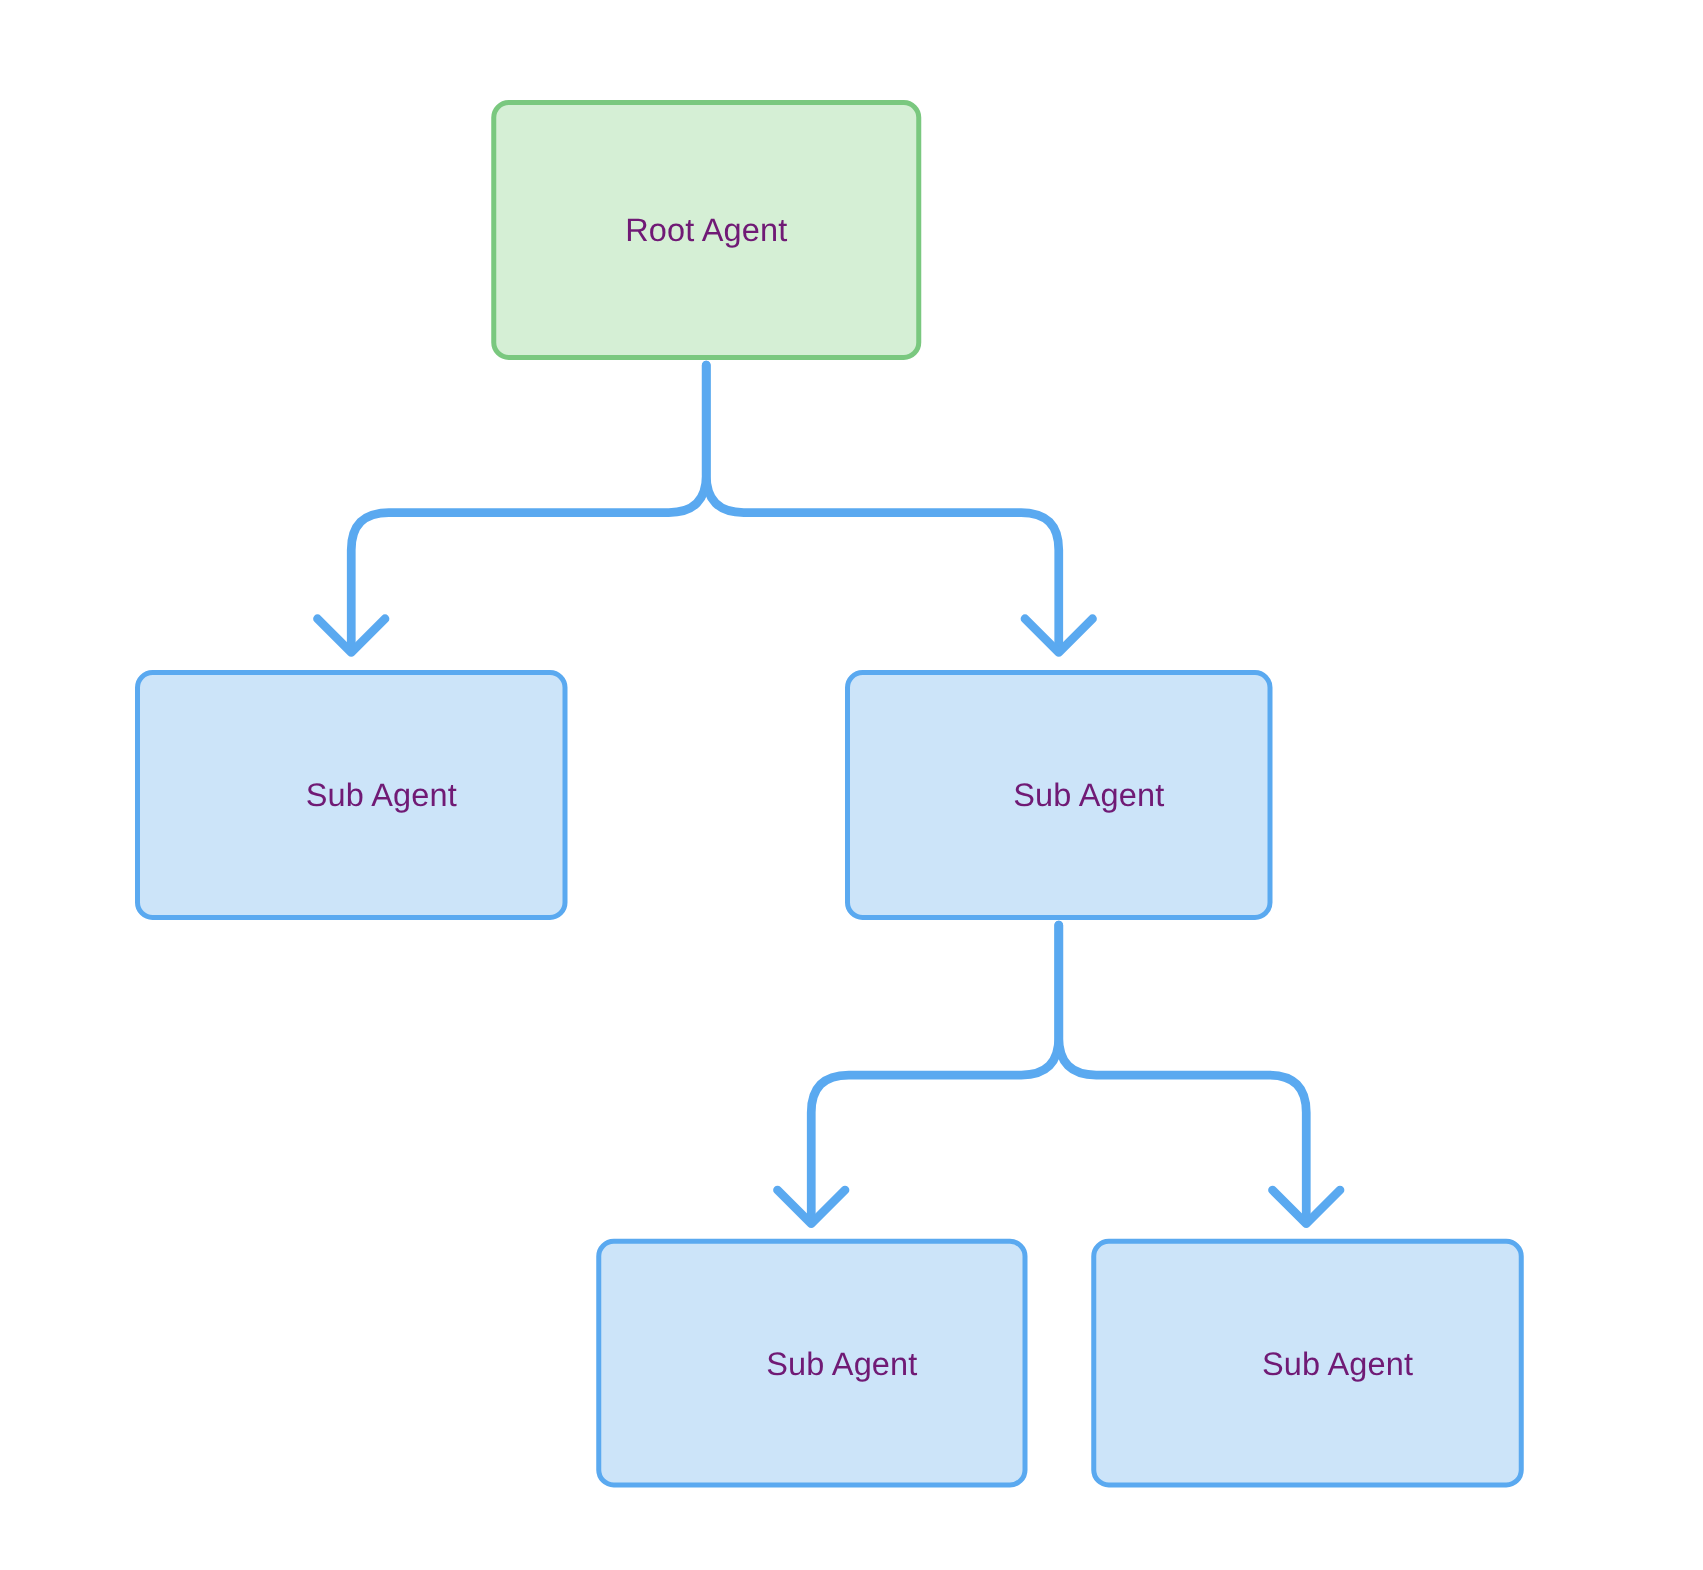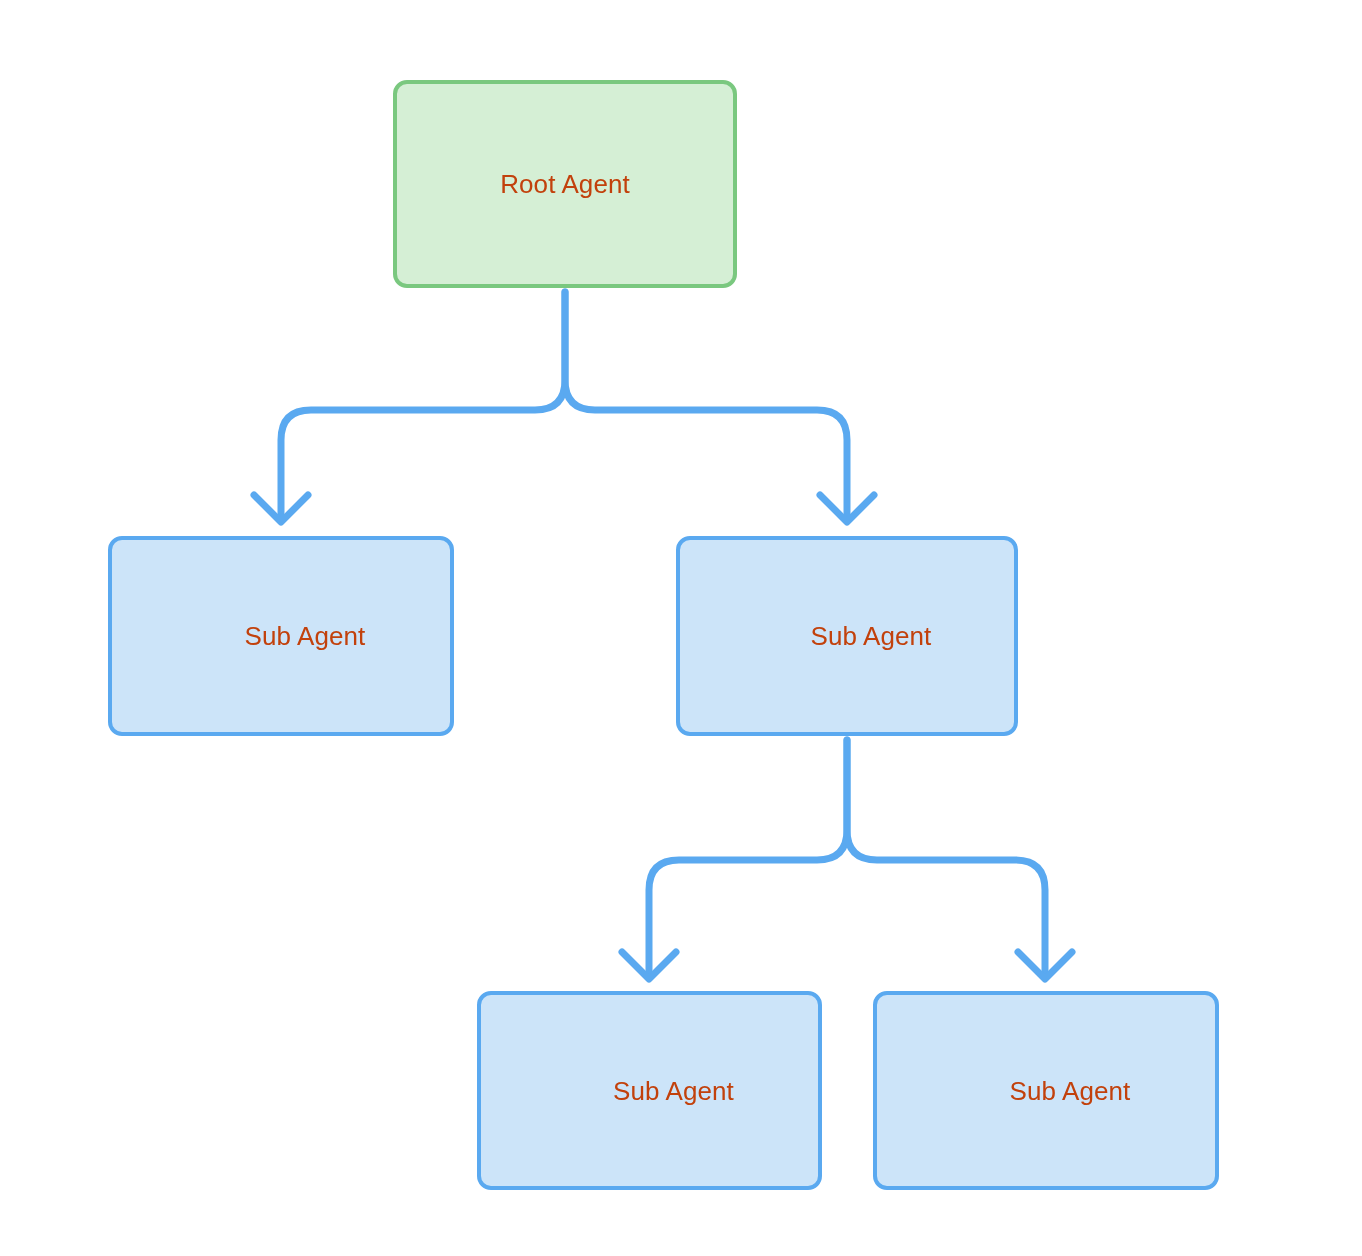--- a/index.html
+++ b/index.html
@@ -31,21 +31,21 @@
     display: flex;
     align-items: center;
     justify-content: center;
     border-radius: 14px;
     border-style: solid;
     border-width: 4px;
   }
   .node-label {
     font-size: 26px;
     line-height: 1;
-    color: #c2410c;
+    color: #701a75;
     letter-spacing: 0.1px;
     white-space: nowrap;
     text-align: left;
   }
   .node-root {
     background: #d5efd5;
     border-color: #7ac87f;
   }
   .node-sub {
     background: #cce4f9;

